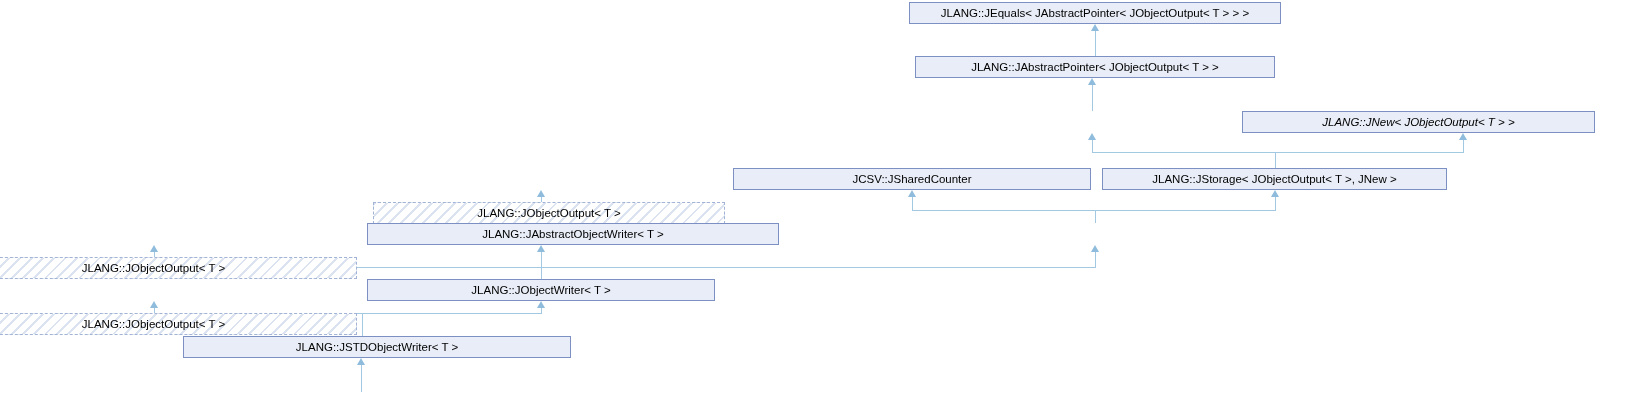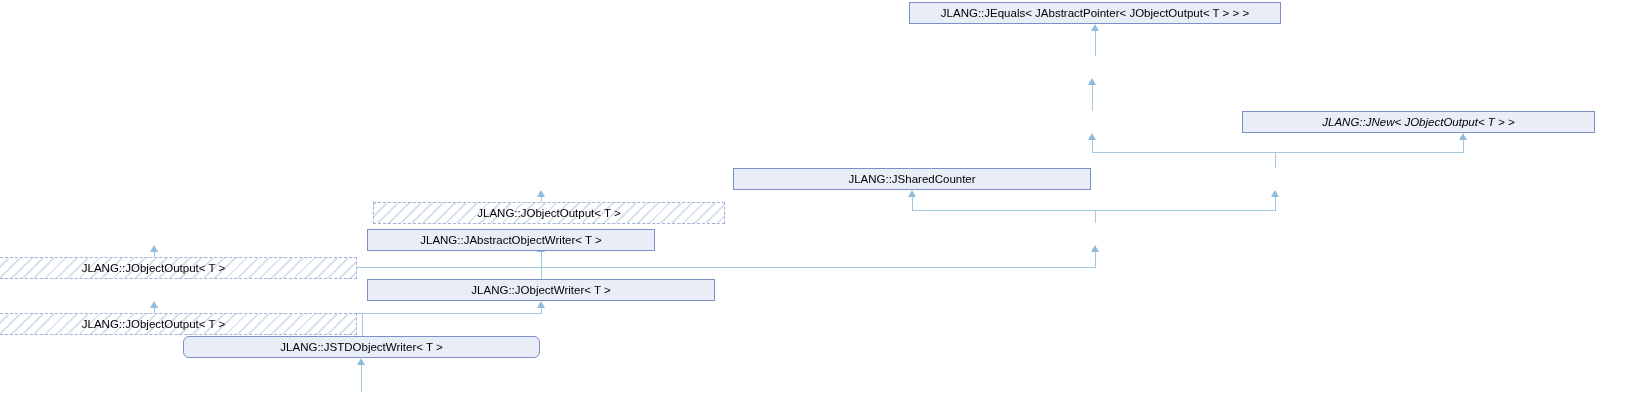--- a/index.html
+++ b/index.html
@@ -52,21 +52,23 @@
     <div class="vline" style="left: 541px; top: 267px; height: 12px;"></div>
     <div class="arrow" style="left: 150px; top: 301px;"></div>
     <div class="vline" style="left: 154px; top: 308px; height: 5px;"></div>
     <div class="arrow" style="left: 537px; top: 301px;"></div>
     <div class="vline" style="left: 541px; top: 308px; height: 5px;"></div>
     <div class="hline" style="left: 154px; top: 313px; width: 388px;"></div>
     <div class="vline" style="left: 362px; top: 313px; height: 23px;"></div>
     <div class="arrow" style="left: 357px; top: 358px;"></div>
     <div class="vline" style="left: 361px; top: 365px; height: 27px;"></div>
     <div class="node " style="left: 909px; top: 2px; width: 372px;">JLANG::JEquals&lt; JAbstractPointer&lt; JObjectOutput&lt; T &gt; &gt; &gt;</div>
+    <div class="node " style="left: 915px; top: 56px; width: 360px;">JLANG::JAbstractPointer&lt; JObjectOutput&lt; T &gt; &gt;</div>
     <div class="node " style="left: 1242px; top: 111px; width: 353px; font-style: italic;">JLANG::JNew&lt; JObjectOutput&lt; T &gt; &gt;</div>
     <div class="node dashed" style="left: 373px; top: 168px; width: 352px;">JLANG::JObjectOutput&lt; T &gt;</div>
-    <div class="node " style="left: 733px; top: 168px; width: 358px;">JLANG::JSharedCounter</div>
+    <div class="node " style="left: 733px; top: 168px; width: 358px;">JCSV::JSharedCounter</div>
+    <div class="node " style="left: 1102px; top: 168px; width: 345px;">JLANG::JStorage&lt; JObjectOutput&lt; T &gt;, JNew &gt;</div>
     <div class="node dashed" style="left: -50px; top: 223px; width: 407px;">JLANG::JObjectOutput&lt; T &gt;</div>
-    <div class="node " style="left: 367px; top: 223px; width: 288px; margin-top: 6px;">JLANG::JAbstractObjectWriter&lt; T &gt;</div>
+    <div class="node " style="left: 367px; top: 223px; width: 412px;">JLANG::JAbstractObjectWriter&lt; T &gt;</div>
     <div class="node dashed" style="left: -50px; top: 279px; width: 407px;">JLANG::JObjectOutput&lt; T &gt;</div>
     <div class="node " style="left: 367px; top: 279px; width: 348px;">JLANG::JObjectWriter&lt; T &gt;</div>
-    <div class="node " style="left: 183px; top: 336px; width: 357px; border-radius: 6px;">JLANG::JSTDObjectWriter&lt; T &gt;</div>
+    <div class="node " style="left: 183px; top: 336px; width: 388px;">JLANG::JSTDObjectWriter&lt; T &gt;</div>
   </div>
 
 </body></html>

